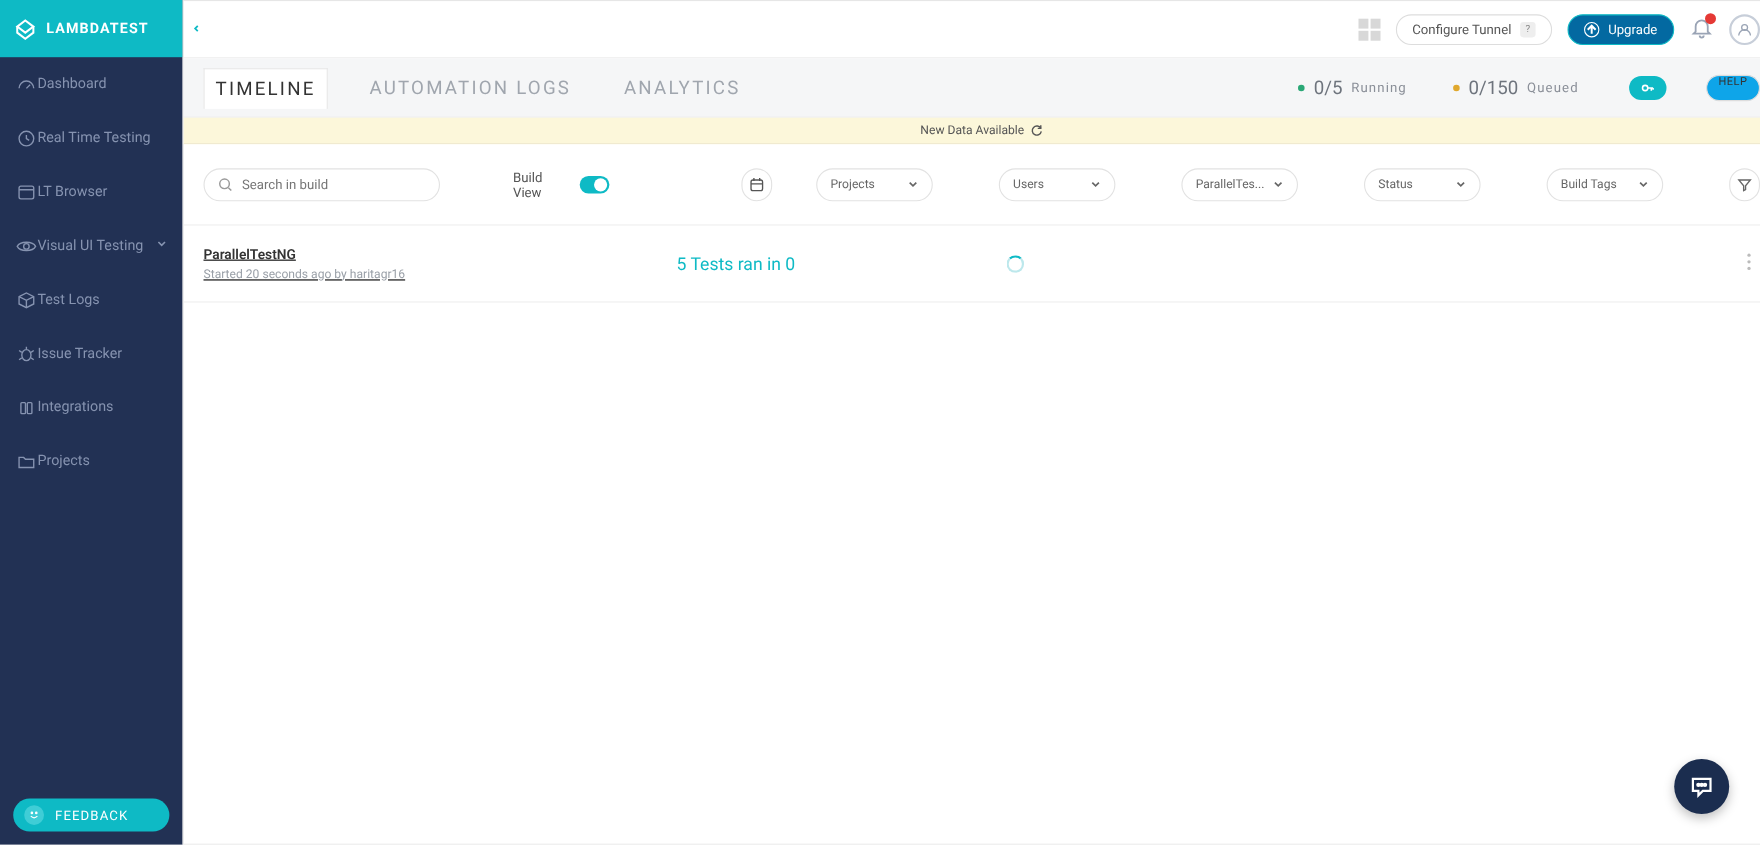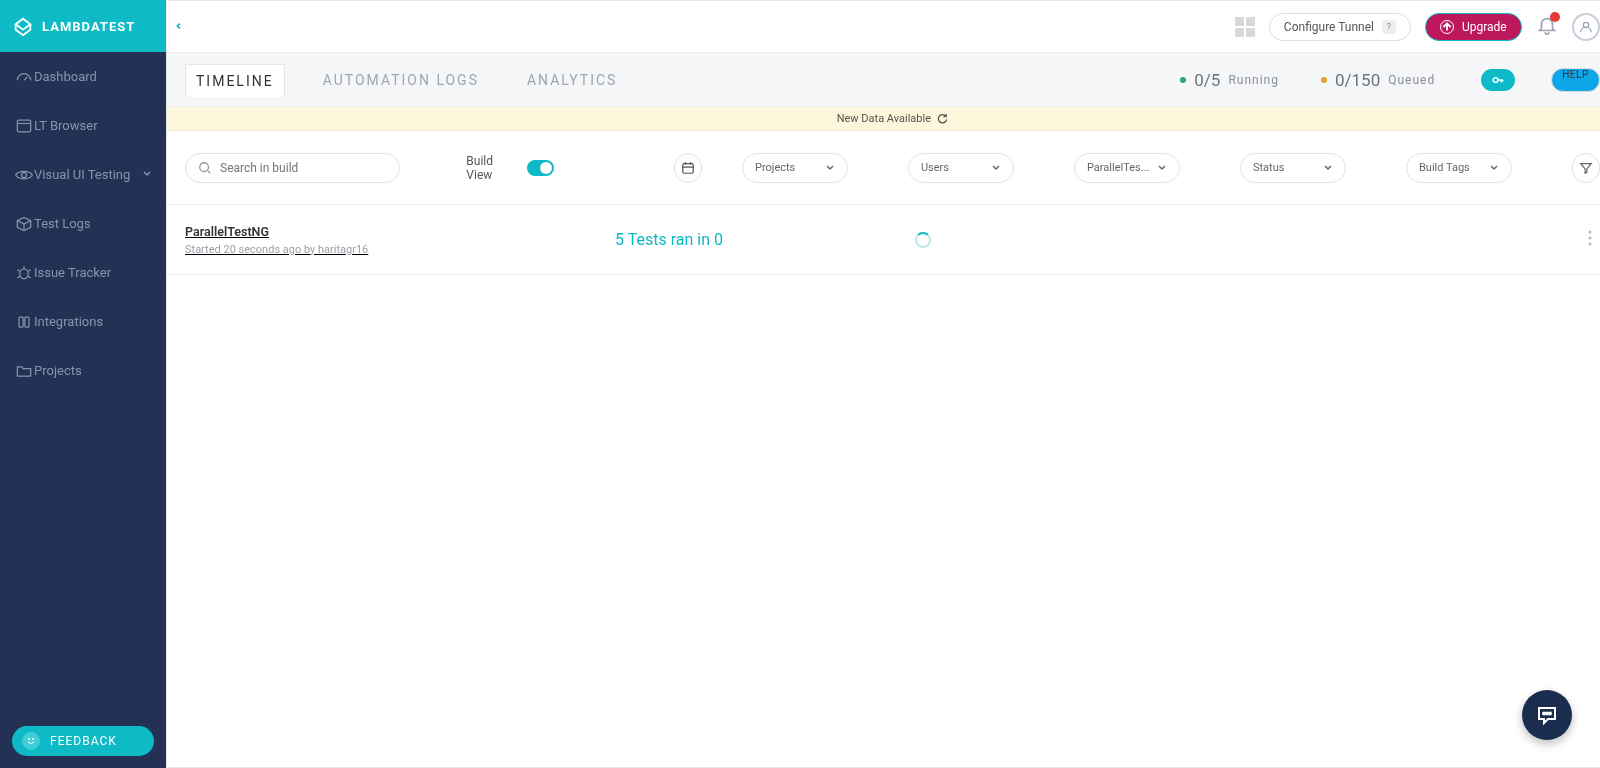--- a/index.html
+++ b/index.html
@@ -28,31 +28,31 @@
 .feedback-pill .smile { width: 18px; height: 18px; border-radius: 50%; background: #3fcdd6; display:flex; align-items:center; justify-content:center; }
 .feedback-pill .smile svg { width:12px; height:12px; }
 
 
 .main { flex: 1; display: flex; flex-direction: column; border: 1px solid #e6e6e6; }
 
 .topbar { height: 52px; display: flex; align-items: center; justify-content: flex-end; padding: 0 18px; gap: 14px; border-bottom: 1px solid #eee; }
 .grid-icon { width: 20px; height: 20px; display: grid; grid-template-columns: 1fr 1fr; grid-template-rows: 1fr 1fr; gap: 2px; cursor: pointer; }
 .grid-icon span { background: #d8d8d8; }
 .btn-pill { height: 28px; border-radius: 14px; border: 1px solid #ddd; background: #fff; display: flex; align-items: center; padding: 0 14px; font-size: 12px; gap: 8px; cursor: pointer; color: #555; }
-.btn-pill.teal { background: #be185d; border-color: #0ebac5; color: #fff; }
+.btn-pill.teal { background: #0369a1; border-color: #0ebac5; color: #fff; }
 .qmark { width: 14px; height: 14px; border-radius: 3px; background: #eee; display: inline-flex; align-items: center; justify-content: center; font-size: 9px; color: #888; }
 .up-icon { width: 14px; height: 14px; border: 1.5px solid #fff; border-radius: 50%; display: inline-flex; align-items: center; justify-content: center; }
 .bell-wrap { position: relative; cursor: pointer; }
 .bell-wrap svg { width: 22px; height: 22px; }
 .bell-badge { position: absolute; top: -2px; right: -2px; width: 10px; height: 10px; border-radius: 50%; background: #e53935; }
 .avatar-circle { width: 28px; height: 28px; border-radius: 50%; border: 2px solid #c7ced9; display: flex; align-items: center; justify-content: center; cursor: pointer; }
 .avatar-circle svg { width: 16px; height: 16px; }
 
 .tabbar { height: 54px; background: #f5f6f7; display: flex; align-items: center; padding: 0 18px; gap: 28px; border-bottom: 1px solid #eee; }
-.tab { font-size: 14px; letter-spacing: 2px; color: #a0a6ae; cursor: pointer; padding: 8px 10px; }
+.tab { font-size: 17px; letter-spacing: 2px; color: #a0a6ae; cursor: pointer; padding: 8px 10px; }
 .tab.active { background: #fff; color: #333; border: 1px solid #e6e6e6; border-bottom: none; position: relative; top: 1px; }
 .tab-spacer { flex: 1; }
 .status-group { display: flex; align-items: center; gap: 8px; font-size: 12px; color: #8a8f98; letter-spacing: 1px; }
 .dot { width: 6px; height: 6px; border-radius: 50%; }
 .dot.green { background: #2aa876; }
 .dot.orange { background: #e0a82e; }
 .status-num { font-size: 17px; color: #6e747d; letter-spacing: 0; }
 .key-toggle { width: 34px; height: 22px; border-radius: 12px; background: #0ebac5; display: flex; align-items: center; justify-content: center; cursor: pointer; margin-left: 18px; }
 .key-toggle svg { width: 16px; height: 16px; }
 .help-btn { height: 24px; border-radius: 12px; border: 1px solid #ddd; background: #0ea5e9; font-size: 10px; padding: 0 10px; cursor: pointer; color: #333; letter-spacing: 0.5px; margin-left: 8px; }
@@ -115,20 +115,29 @@
             <svg viewBox="0 0 24 24" fill="none" stroke="currentColor" stroke-width="1.5">
               <path d="M4 16 A8 8 0 0 1 20 16"></path>
               <path d="M12 16 L16 12"></path>
             </svg>
           </span>
         <span>Dashboard</span>
       </div>
       <div class="nav-item">
         <span class="nav-icon">
             <svg viewBox="0 0 24 24" fill="none" stroke="currentColor" stroke-width="1.5">
+              <circle cx="12" cy="12" r="8"></circle>
+              <path d="M12 8 L12 12 L15 14"></path>
+            </svg>
+          </span>
+        <span>Real Time Testing</span>
+      </div>
+      <div class="nav-item">
+        <span class="nav-icon">
+            <svg viewBox="0 0 24 24" fill="none" stroke="currentColor" stroke-width="1.5">
               <rect x="4" y="5" width="16" height="14" rx="2"></rect>
               <path d="M4 9 L20 9"></path>
             </svg>
           </span>
         <span>LT Browser</span>
       </div>
       <div class="nav-item">
         <span class="nav-icon">
             <svg viewBox="0 0 24 24" fill="none" stroke="currentColor" stroke-width="1.5">
               <path d="M2 12 C5 6 19 6 22 12 C19 18 5 18 2 12 Z"></path>

